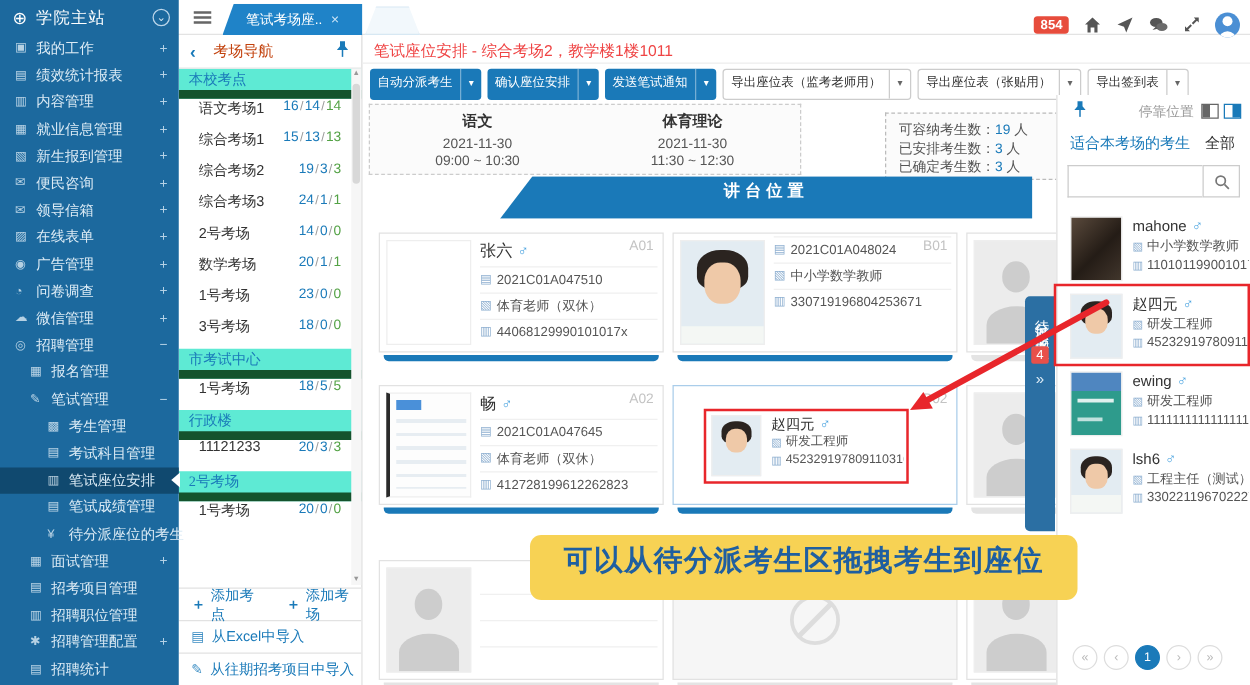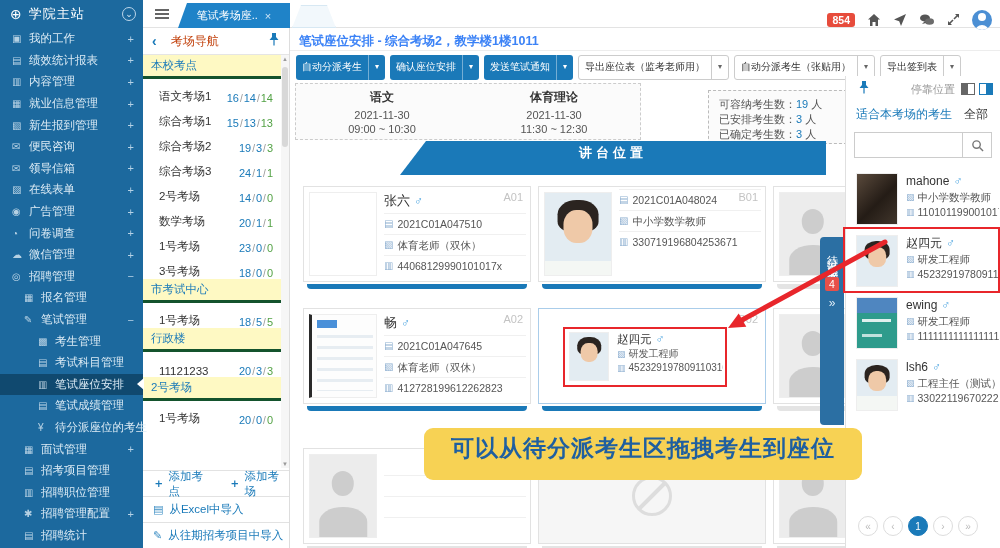--- a/index.html
+++ b/index.html
@@ -31,36 +31,36 @@
 .lv3{padding-left:38px;}
 .sitem.active{background:#10496f;position:relative;}
 .sitem.active::after{content:"";position:absolute;right:-1px;top:50%;margin-top:-6px;border-top:6px solid transparent;border-bottom:6px solid transparent;border-right:7px solid #fff;}
 
 
 .navcol{position:absolute;left:143px;top:28px;width:147px;height:520px;background:#fff;border-right:1px solid #ddd;z-index:4;}
 .navhead{height:27px;border-bottom:1px solid #e5e5e5;display:flex;align-items:center;padding:0 9px;}
 .navhead .back{color:#1a7ab9;font-size:14px;font-weight:bold;}
 .navhead .t{margin-left:14px;font-size:12px;color:#c2410c;flex:1;}
 .navlist{position:absolute;top:27px;left:0;right:0;bottom:80px;overflow:hidden;}
-.nsec{height:24px;background:#fef9c3;color:#1a7ab9;font-size:11.5px;display:flex;align-items:center;padding-left:8px;border-bottom:3px solid #14532d;}
-.nroom{height:25px;display:flex;align-items:flex-end;padding:0 16px;font-size:11.5px;color:#333;cursor:pointer;}
+.nsec{height:24px;background:#5eead4;color:#1a7ab9;font-size:11.5px;display:flex;align-items:center;padding-left:8px;border-bottom:7px solid #14532d;font-family:Liberation Serif, serif;}
+.nroom{height:25px;display:flex;align-items:flex-start;padding:0 16px;font-size:11.5px;color:#333;cursor:pointer;}
 .nroom .cnt{margin-left:auto;font-size:11px;}
 .cb{color:#1a7ab9;} .cg{color:#53a245;} .csl{color:#999;padding:0 1px;font-size:10px;}
 .nscroll{position:absolute;right:0;top:27px;bottom:80px;width:8px;background:#f6f6f6;}
 .nthumb{position:absolute;left:1px;top:12px;width:6px;height:80px;background:#d8d8d8;border-radius:3px;}
 .narr{position:absolute;left:0;width:8px;font-size:6px;color:#999;text-align:center;}
 .navfoot{position:absolute;left:0;right:0;bottom:0;background:#fff;}
 .nfrow{height:26px;border-top:1px solid #e2e2e2;display:flex;align-items:center;padding-left:10px;font-size:11.5px;color:#1a7ab9;cursor:pointer;}
 .nfrow .plus{font-weight:bold;margin-right:4px;}
 .nfrow .fic{margin-right:6px;font-size:11px;opacity:.85;}
 .nfrow .link2{margin-left:16px;display:flex;align-items:center;}
 
 
 .content{position:absolute;left:290px;top:28px;width:710px;height:520px;background:#fff;overflow:hidden;z-index:1;}
-.ctitle{position:absolute;left:9px;top:5px;font-size:12.5px;font-weight:bold;color:#3b82f6;}
+.ctitle{position:absolute;left:9px;top:5px;font-size:12.5px;font-weight:normal;color:#ef4444;}
 .cline{position:absolute;left:0;top:22px;width:710px;border-top:1px solid #ededed;}
 .toolbar{position:absolute;left:6px;top:27px;height:25px;display:flex;gap:5px;}
 .pbtn{display:flex;background:#1a79b8;color:#fff;font-size:10px;border-radius:3px;overflow:hidden;cursor:pointer;}
 .pbtn .m{padding:0 6px;line-height:24px;}
 .pbtn .c{padding:0 6px;line-height:24px;border-left:1px solid rgba(255,255,255,.4);font-size:8px;}
 .ebtn{display:flex;background:#fff;border:1px solid #ccc;border-radius:3px;color:#333;font-size:10px;overflow:hidden;cursor:pointer;}
 .ebtn .m{padding:0 6px;line-height:22px;}
 .ebtn .c{padding:0 6px;line-height:22px;border-left:1px solid #ccc;color:#666;font-size:8px;}
 .schedule{position:absolute;left:5px;top:55px;width:346px;height:57px;border:1px dashed #ccc;background:#fbfbfb;display:flex;}
 .scol{flex:1;text-align:center;padding-top:5px;font-size:11px;color:#555;}
@@ -405,21 +405,21 @@
       </div>
     <div class="pbtn">
         <span class="m">发送笔试通知</span>
         <span class="c">▾</span>
       </div>
     <div class="ebtn">
         <span class="m">导出座位表（监考老师用）</span>
         <span class="c">▾</span>
       </div>
     <div class="ebtn">
-        <span class="m">自动分派考生（张贴用）</span>
+        <span class="m">导出座位表（张贴用）</span>
         <span class="c">▾</span>
       </div>
     <div class="ebtn">
         <span class="m">导出签到表</span>
         <span class="c">▾</span>
       </div>
   </div>
 
   <div class="schedule">
     <div class="scol">

